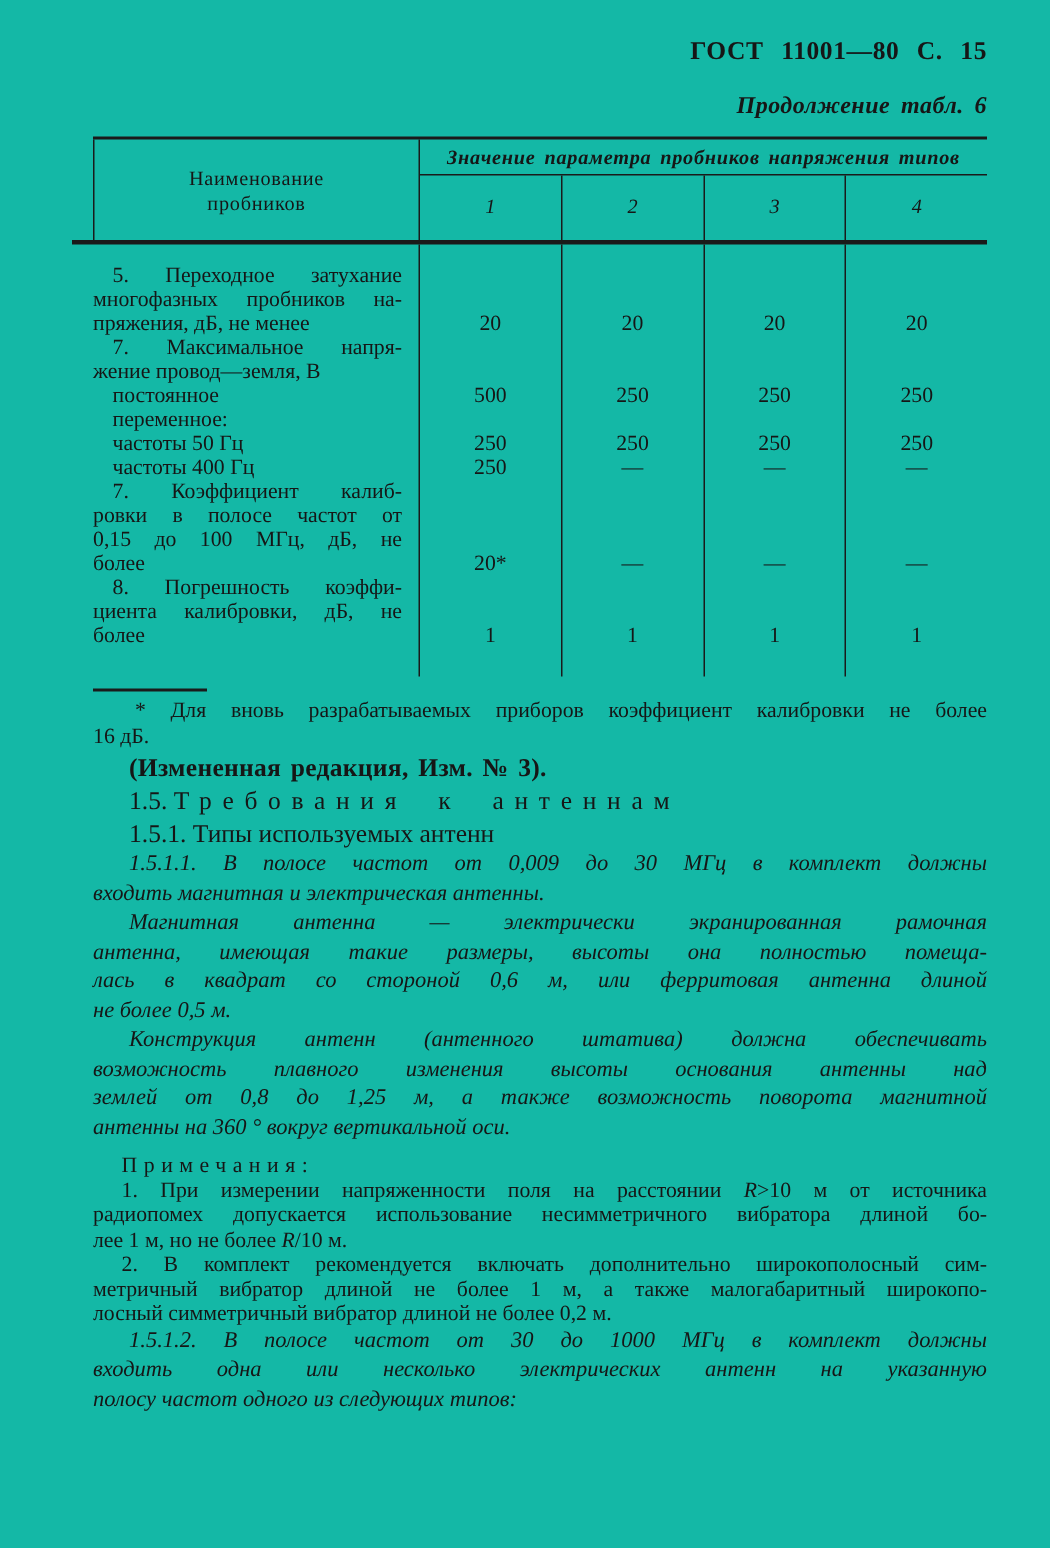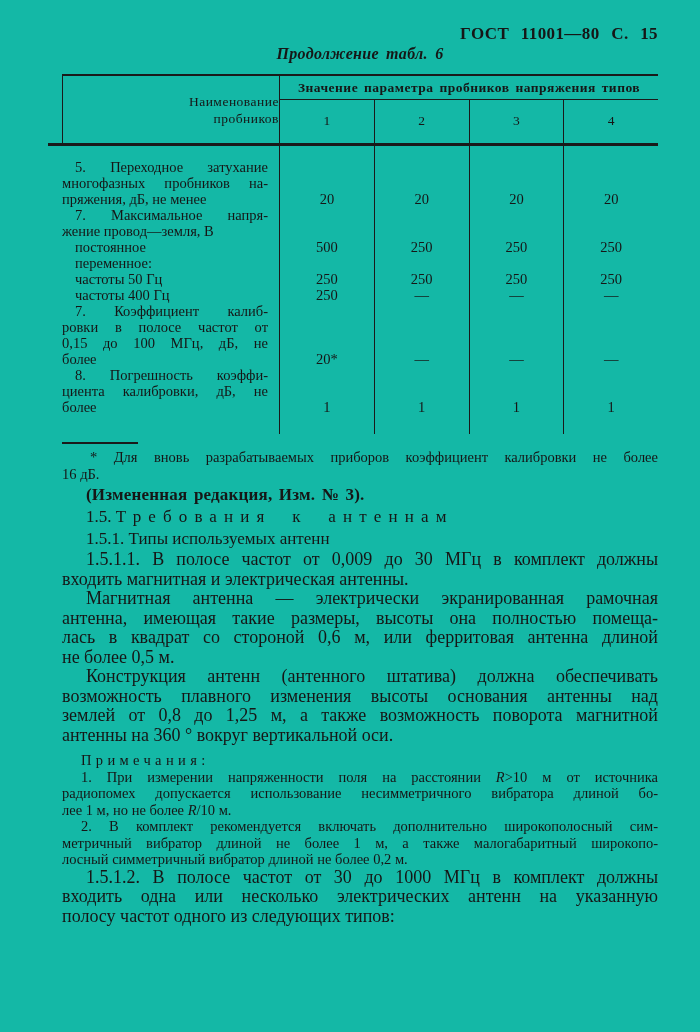--- a/index.html
+++ b/index.html
@@ -3,31 +3,31 @@
 <meta charset="utf-8">
 <style>
   * { margin:0; padding:0; box-sizing:border-box; }
   html,body { background:#ffffff; }
   .page {
     width:700px; height:1032px; background:#14b8a6;
     font-family:"Liberation Serif","DejaVu Serif",serif;
     color:#161616; padding:24px 42px 0 62px; overflow:hidden;
   }
   .hdr { text-align:right; font-weight:bold; font-size:17px; word-spacing:7px; letter-spacing:.4px; }
-  .caption { text-align:center; font-weight:bold; font-style:italic; font-size:16px;
-             margin-top:1px; margin-bottom:11px; word-spacing:3px; letter-spacing:.3px; }
+  .caption { text-align:right; font-weight:bold; font-style:italic; font-size:16px;
+             margin-top:18px; margin-bottom:11px; word-spacing:3px; letter-spacing:.3px; }
 
   
   .tbl { width:596px; }
   .thead { display:flex; border-top:2px solid #1a1a1a; position:relative; }
   .thead::after { content:""; position:absolute; left:-14px; right:0; bottom:-3px; height:3px; background:#1a1a1a; }
   .nameh { width:218px; border-left:1.5px solid #1a1a1a; border-right:1.5px solid #1a1a1a;
-           display:flex; flex-direction:column; justify-content:center; align-items:flex-end;
+           display:flex; flex-direction:column; justify-content:center; align-items:center;
            font-size:13.5px; line-height:17px; letter-spacing:.5px; }
-  .valh { flex:1; display:flex; flex-direction:column; }
+  .valh { flex:1; display:flex; flex-direction:column;font-style:italic; }
   .valh-title { text-align:center; font-weight:bold; font-size:13.5px; letter-spacing:.5px;
                 word-spacing:2px; padding:4px 2px 3px; border-bottom:1.5px solid #1a1a1a; }
   .typecols { display:flex; height:43px; }
   .typecol { flex:1; text-align:center; font-size:13.5px; padding-top:13px; }
   .typecol + .typecol { border-left:1px solid #1a1a1a; }
 
   .tbody { margin-top:3px; }
   .trow { display:flex; }
   .ncell { width:218px; border-right:1.5px solid #1a1a1a; font-size:14.5px; line-height:16px;
            padding-right:11px; white-space:nowrap; }
@@ -36,21 +36,21 @@
   .ncell.sub { padding-left:13px; }
   .vcell { flex:1; text-align:center; font-size:14.5px; line-height:16px; }
   .vcell + .vcell { border-left:1px solid #1a1a1a; }
   .trow.sp-top  > div { height:13px; }
   .trow.sp-bot  > div { height:19px; }
 
   
   .fnrule { width:76px; border-top:2px solid #1a1a1a; margin:8px 0 5px; }
 
   
-  .para.normal  { font-size:18px;  line-height:19.5px; }
+  .para.normal  { font-size:15px;  line-height:19.5px;font-style:italic; }
   .para.bold    { font-size:17px;  line-height:23px; font-weight:bold; letter-spacing:.2px; word-spacing:2px; }
   .para.heading { font-size:17px;  line-height:22px; }
   .para.fnote   { font-size:14.5px; line-height:17px; }
   .para.note    { font-size:14.5px; line-height:16.5px; }
   .para.gap     { margin-top:7px; }
   .line.j { text-align:justify; text-align-last:justify; }
   .para.normal  .line.ind { text-indent:24px; }
   .para.heading .line.ind { text-indent:24px; }
   .para.bold    .line.ind { text-indent:24px;font-family:Liberation Serif, serif; }
   .para.fnote   .line.ind { text-indent:28px; }

